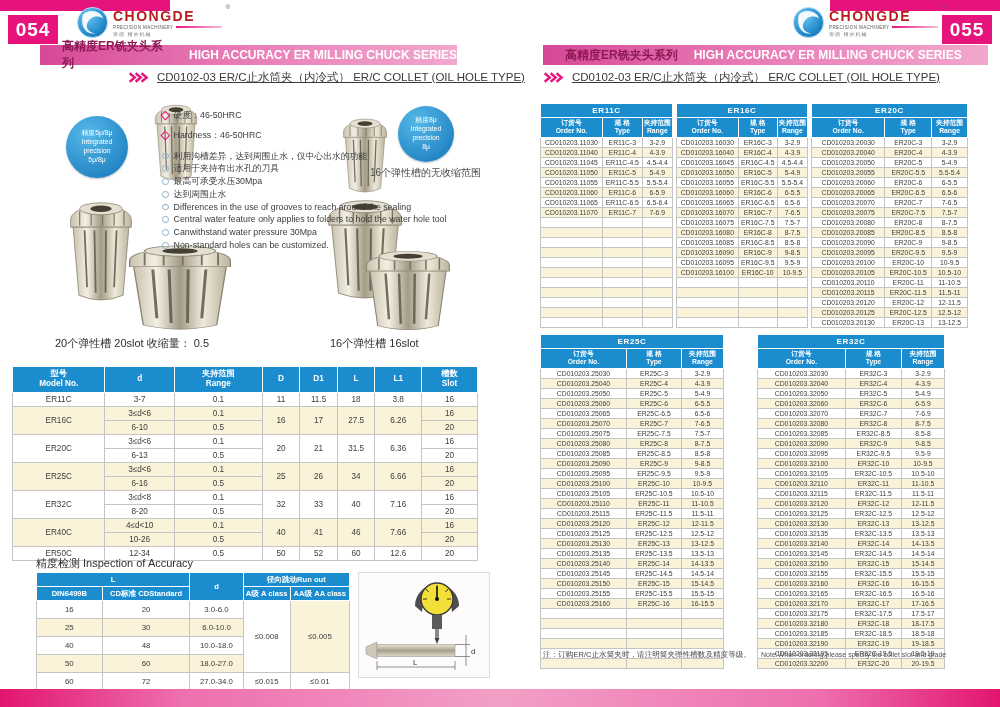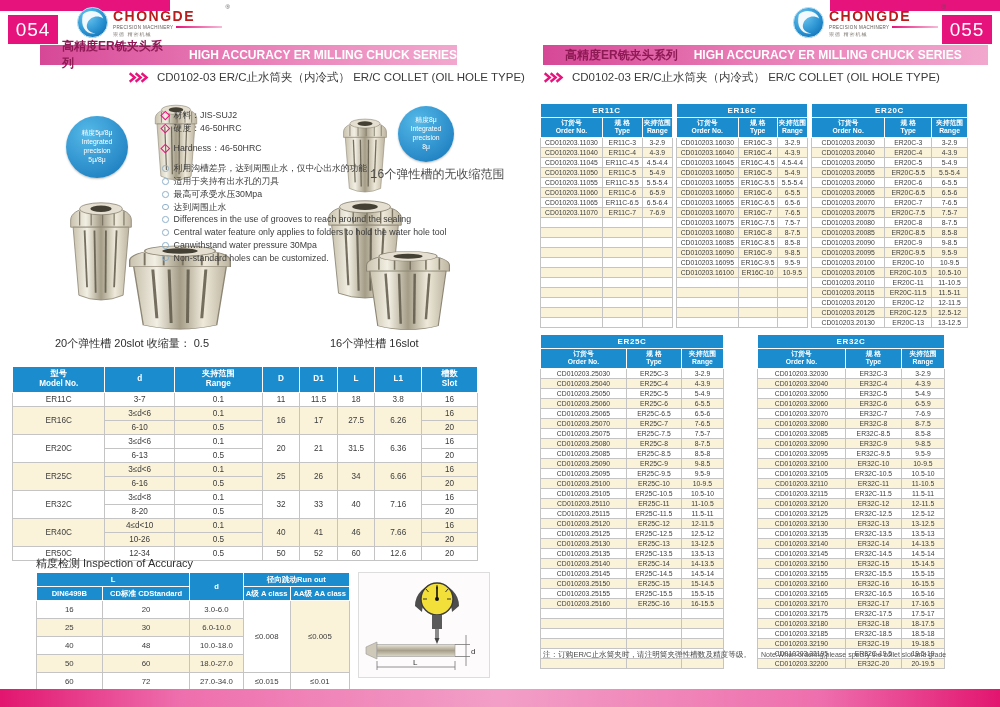--- a/index.html
+++ b/index.html
@@ -2,42 +2,42 @@
 <html><head>
 <meta charset="utf-8">
 <style>
   html,body{margin:0;padding:0;background:#fff;}
   body{font-family:"Liberation Sans","DejaVu Sans",sans-serif;color:#333;}
   #stage{position:relative;width:1000px;height:707px;background:#fff;overflow:hidden;}
 
   
   .strip{position:absolute;top:0;height:11px;width:170px;background:#e7137c;}
   .pagebox{position:absolute;top:15px;width:50px;height:29px;background:#e7137c;color:#fff;
-           font-size:19px;font-weight:normal;text-align:center;line-height:29px;letter-spacing:1px;}
+           font-size:19px;font-weight:bold;text-align:center;line-height:29px;letter-spacing:1px;}
   .logo{position:absolute;display:flex;align-items:flex-start;gap:4px;}
   .logo .globe{width:33px;height:33px;}
   .logo-text{padding-top:3px;}
   .logo-name{font-size:14px;font-weight:bold;color:#b91c1c;letter-spacing:1.5px;line-height:1;}
   .logo-sub{font-size:4.5px;color:#5a5550;letter-spacing:.4px;display:flex;align-items:center;gap:2px;margin-top:1.5px;}
   .logo-line{display:inline-block;width:46px;height:2px;background:linear-gradient(90deg,#e7137c,#f6bcd9);}
   .logo-cn{font-size:5px;color:#837d77;margin-top:1px;letter-spacing:1px;}
   .reg{font-size:6px;color:#555;line-height:1;margin-top:-2px;}
 
   .banner{position:absolute;top:45px;height:20px;background:linear-gradient(90deg,#d64896 0%,#e87ab5 45%,#f2a7ce 100%);
           display:flex;align-items:center;padding-left:22px;box-sizing:border-box;}
   .banner-cn{color:#8e1a55;font-weight:bold;font-size:12px;}
   .banner-en{color:#fff;font-weight:bold;font-size:12px;margin-left:16px;white-space:nowrap;}
-  .subtitle{position:absolute;top:70px;display:flex;align-items:center;gap:7px;font-size:11.5px;color:#3a3a3a;white-space:nowrap;}
+  .subtitle{position:absolute;top:70px;display:flex;align-items:center;gap:7px;font-size:11.5px;color:#3a3a3a;white-space:nowrap;text-decoration:underline;}
   .subtitle svg{width:22px;height:11px;}
 
   
   .badge{position:absolute;border-radius:50%;background:radial-gradient(circle at 35% 28%,#55b9e8,#1474b9);
          color:#fff;display:flex;flex-direction:column;align-items:center;justify-content:center;
          font-size:6.8px;line-height:1.3;text-align:center;box-shadow:0 1px 2px rgba(0,0,0,.25);}
-  .photo-note{position:absolute;font-size:12px;color:#4a4a4a;font-family:Liberation Mono, monospace;}
+  .photo-note{position:absolute;font-size:10px;color:#4a4a4a;}
   .collet{position:absolute;}
   .caption{position:absolute;font-size:11px;color:#2e2e2e;}
 
   
   .bullets{position:absolute;left:162px;top:110px;width:292px;}
   .bullets ul{list-style:none;margin:0;padding:0;}
   .bullets li{display:flex;align-items:flex-start;gap:5px;font-size:8.8px;line-height:1.28;margin-bottom:1.5px;color:#3c3c3c;}
   .b-d{flex:none;width:4.6px;height:4.6px;border:1.2px solid #e7137c;transform:rotate(45deg);margin-top:2.2px;}
   .b-c{flex:none;width:4.6px;height:4.6px;border:1.2px solid #8fb0c9;border-radius:50%;margin-top:2.2px;}
   .gap8{height:6px;}
@@ -186,24 +186,20 @@
     <div class="badge" style="left:398px;top:106px;width:56px;height:56px">
       <span>精度8μ</span>
       <span>Integrated</span>
       <span>precision</span>
       <span>8μ</span>
     </div>
     <div class="photo-note" style="left:370px;top:166px">16个弹性槽的无收缩范围</div>
 
     <div class="bullets">
       <ul>
-        <li>
-            <span class="b-d"></span>
-            <span>材料：JIS-SUJ2</span>
-          </li>
         <li>
             <span class="b-d"></span>
             <span>硬度：46-50HRC</span>
           </li>
         <li class="gap8"></li>
         <li>
             <span class="b-d"></span>
             <span>Hardness：46-50HRC</span>
           </li>
         <li class="gap8"></li>

